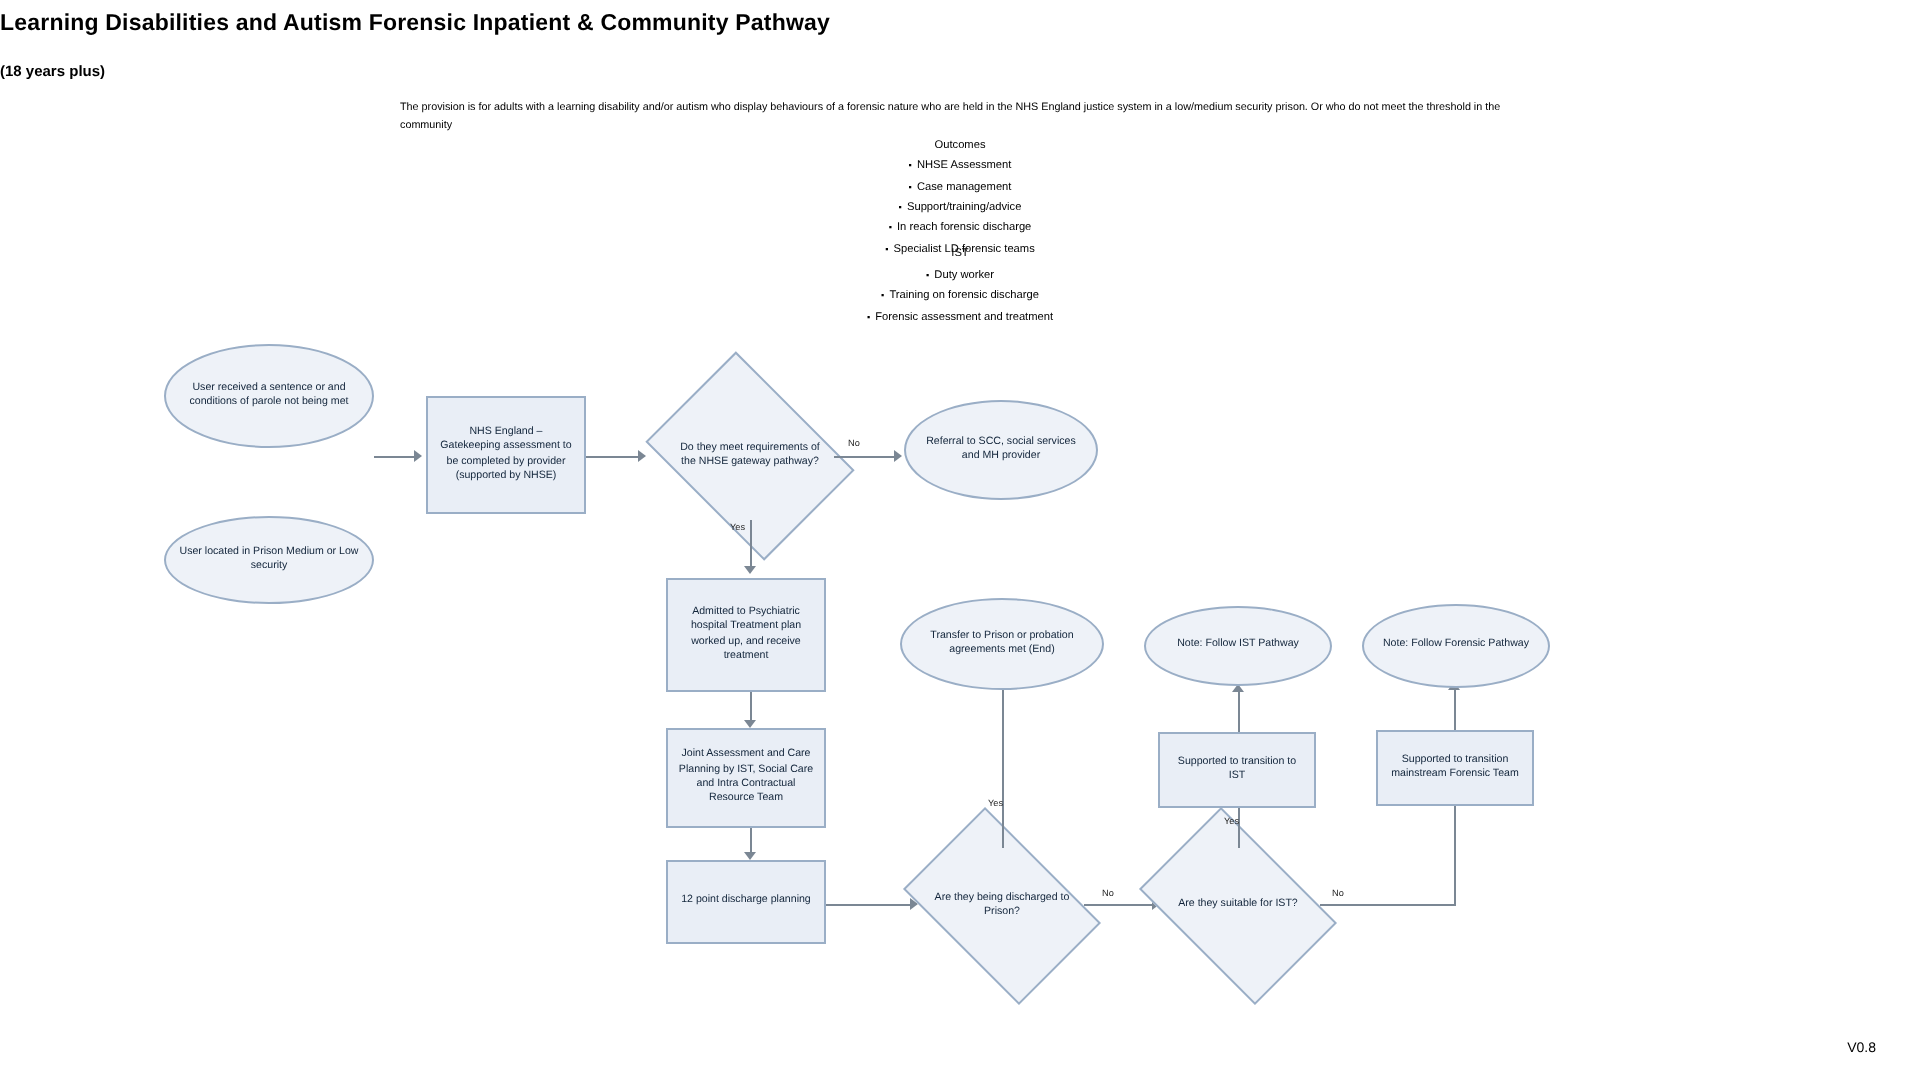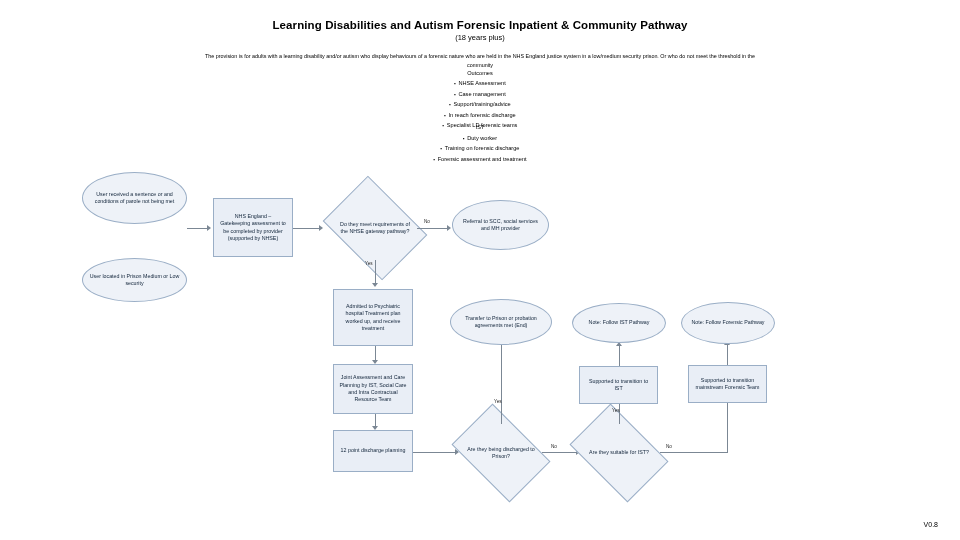--- a/index.html
+++ b/index.html
@@ -4,26 +4,26 @@
 <style>
   html,body{margin:0;padding:0;}
   body{
     width:960px;height:540px;background:#ffffff;
     font-family:"Liberation Sans", sans-serif;
     color:#111111;overflow:hidden;position:relative;
   }
   #canvas{position:absolute;left:0;top:0;width:960px;height:540px;}
 
   
-  .hdr{position:absolute;left:0;top:13px;width:960px;text-align:center;}
+  .hdr{position:absolute;left:0;top:0;width:960px;text-align:left;}
   .hdr-title{
     font-size:11.5px;font-weight:bold;letter-spacing:.1px;
     margin-top:6px;color:#000;
   }
-  .hdr-sub{font-size:7.5px;font-weight:normal;margin-top:2px;color:#000;}
+  .hdr-sub{font-size:7.5px;font-weight:bold;margin-top:13px;color:#000;}
   .hdr-para{
     font-size:5.4px;line-height:1.75;color:#000;margin:10px auto 0;
     width:560px;
   }
 
   .outcomes{
     position:absolute;left:0;top:68px;width:960px;text-align:center;
     font-size:5.6px;line-height:1.85;color:#000;
   }
   .oc-head{font-size:5.6px;}

